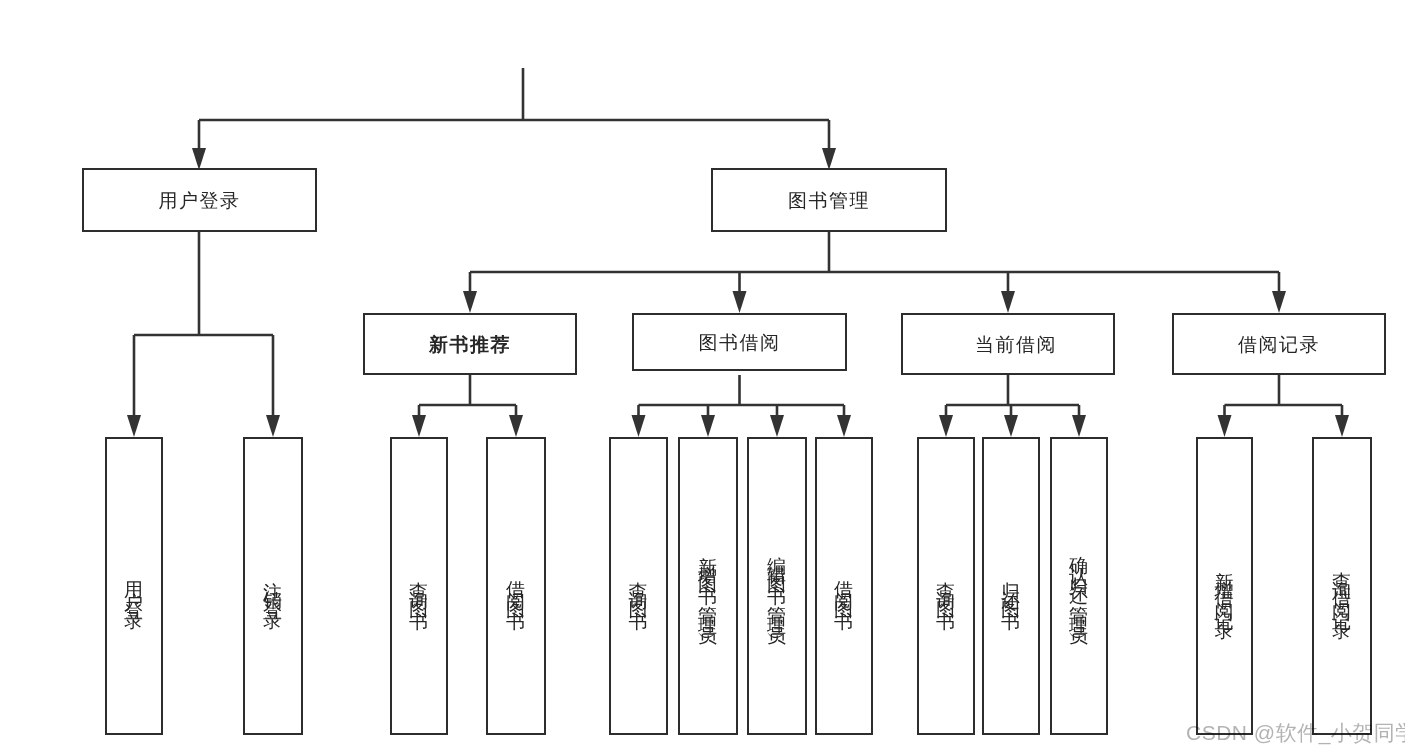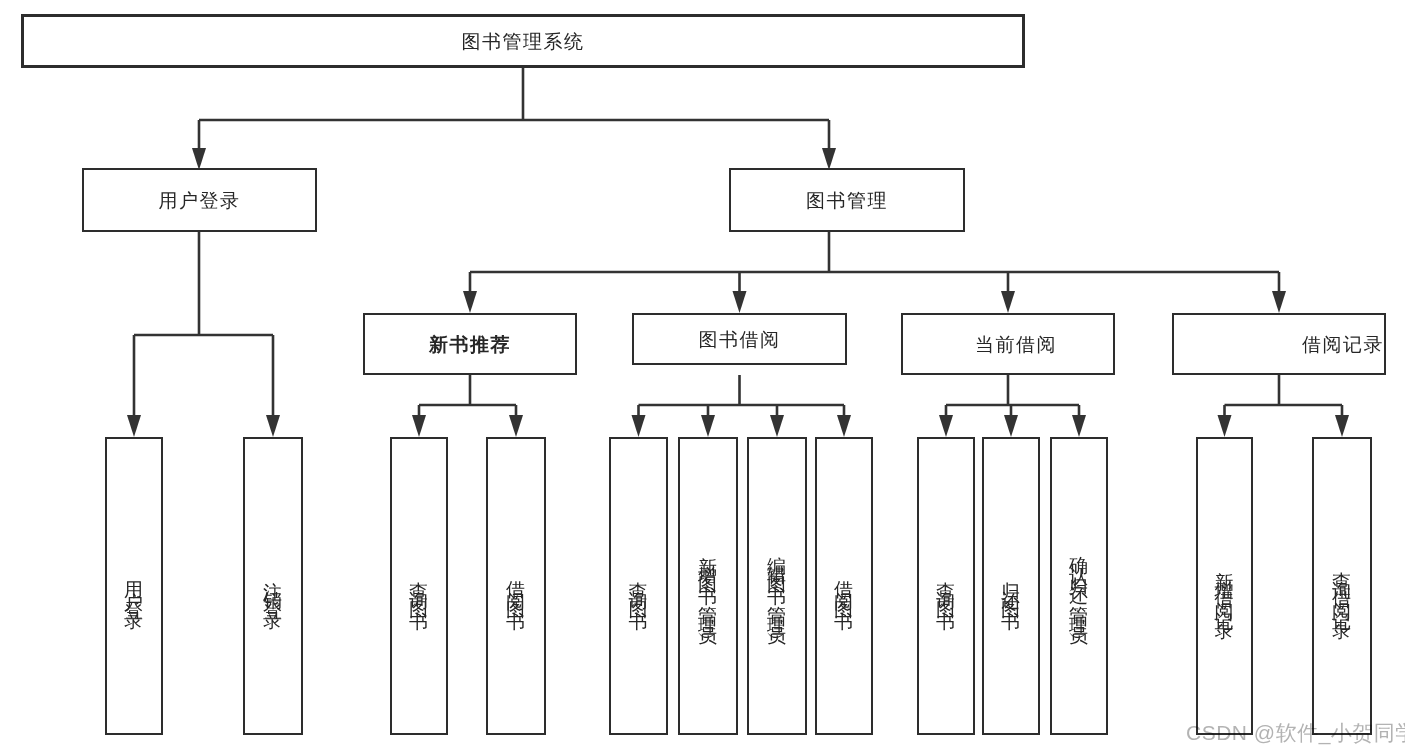--- a/index.html
+++ b/index.html
@@ -90,41 +90,38 @@
       <polygon points="770,415 784,415 777,437"></polygon>
       <polygon points="837,415 851,415 844,437"></polygon>
       <polygon points="939,415 953,415 946,437"></polygon>
       <polygon points="1004,415 1018,415 1011,437"></polygon>
       <polygon points="1072,415 1086,415 1079,437"></polygon>
       <polygon points="1217.5,415 1231.5,415 1224.5,437"></polygon>
       <polygon points="1335,415 1349,415 1342,437"></polygon>
     </g>
   </svg>
 
-  <div class="box root" style="left:21px; top:14px; width:1004px; height:54px;">
-    <span class="h-label">图书管理系统</span>
-  </div>
 
   <div class="box" style="left:82px; top:168px; width:235px; height:64px;">
     <span class="h-label">用户登录</span>
   </div>
-  <div class="box" style="left:711px; top:168px; width:236px; height:64px;margin-left:18px;">
+  <div class="box" style="left:711px; top:168px; width:236px; height:64px;">
     <span class="h-label">图书管理</span>
   </div>
 
   <div class="box" style="left:363px; top:313px; width:214px; height:62px;font-weight:bold;">
     <span class="h-label">新书推荐</span>
   </div>
-  <div class="box" style="left:632px; top:313px; width:215px; height:52px;">
+  <div class="box" style="left:632px; top:313px; width:215px; height:58px;">
     <span class="h-label">图书借阅</span>
   </div>
   <div class="box" style="left:901px; top:313px; width:214px; height:62px;padding-left:16px;">
     <span class="h-label">当前借阅</span>
   </div>
-  <div class="box" style="left:1172px; top:313px; width:214px; height:62px;justify-content:flex-end;">
+  <div class="box" style="left:1172px; top:313px; width:214px; height:62px;">
     <span class="h-label">借阅记录</span>
   </div>
 
   <div class="box" style="left:105px; top:437px; width:58px; height:298px;">
     <span class="v-label">用户登录</span>
   </div>
   <div class="box" style="left:243px; top:437px; width:60px; height:298px;">
     <span class="v-label">注销登录</span>
   </div>
 

